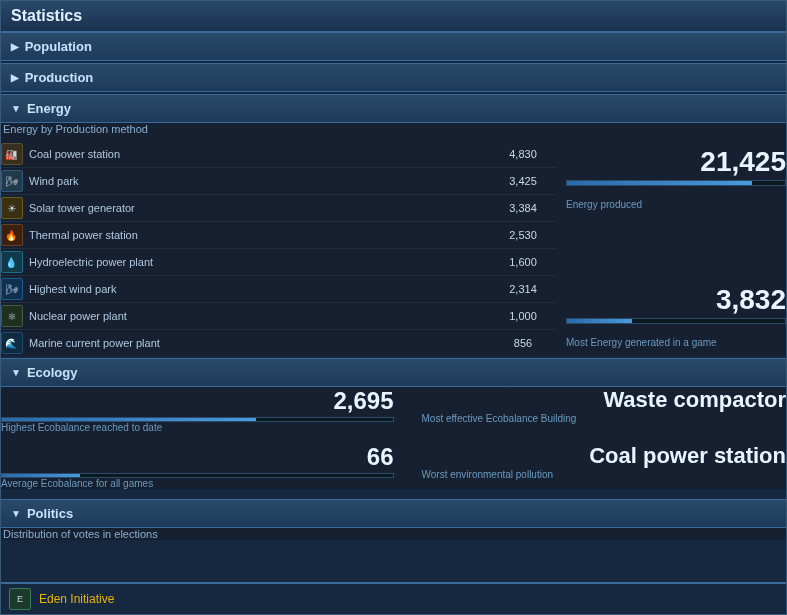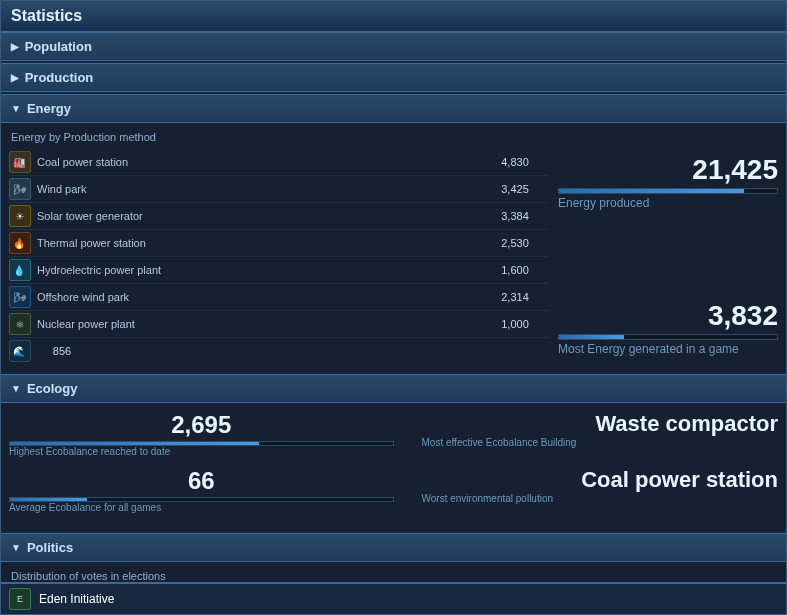--- a/index.html
+++ b/index.html
@@ -66,21 +66,21 @@
       border-bottom: 1px solid #3a6a9a;
     }
 
     .section-header .arrow {
       margin-right: 6px;
       font-size: 10px;
     }
 
     .section-content {
       background: #162030;
-      padding: 8px;
+      padding: 0;
     }
 
     .subsection-title {
       color: #8ab0d0;
       font-size: 11px;
       margin-bottom: 6px;
       padding-left: 2px;
     }
 
     .energy-row {
@@ -144,43 +144,43 @@
       margin-bottom: 8px;
     }
 
     .stat-big-number {
       font-size: 28px;
       font-weight: bold;
       color: #e8f4ff;
     }
 
     .stat-bar-label {
-      font-size: 12px;
+      font-size: 10px;
       color: #6a9abf;
       text-align: left;
-      margin-top: 2px;
+      margin-top: 13px;
     }
 
     .stat-bar {
       height: 6px;
       background: #0a1820;
       border: 1px solid #2a4a6a;
       margin-top: 2px;
     }
 
     .stat-bar-fill {
       height: 100%;
       background: linear-gradient(to right, #2a6aaa, #4a9ade);
     }
 
     .eco-number {
       font-size: 24px;
       font-weight: bold;
       color: #e8f4ff;
-      text-align: center;
+      text-align: right;
     }
 
     .eco-label {
       font-size: 10px;
       color: #6a9abf;
     }
 
     .eco-bar {
       height: 5px;
       background: #0a1820;
@@ -238,21 +238,21 @@
       border: 1px solid #3a6a9a;
       border-radius: 2px;
       display: flex;
       align-items: center;
       justify-content: center;
       font-size: 9px;
     }
 
     .bottom-text {
       font-size: 12px;
-      color: #ffffff;
+      color: #eab308;
     }
 
     
     .icon-coal { background: #3a3020; border-color: #5a5030; }
     .icon-wind { background: #203a4a; border-color: #305a7a; }
     .icon-solar { background: #3a3010; border-color: #6a6020; }
     .icon-thermal { background: #3a2010; border-color: #6a4020; }
     .icon-hydro { background: #103a4a; border-color: #206a8a; }
     .icon-offshore { background: #103050; border-color: #205a8a; }
     .icon-nuclear { background: #203020; border-color: #406040; }
@@ -320,32 +320,33 @@
             </div>
 
             <div class="energy-row">
               <div class="energy-icon icon-hydro">💧</div>
               <span class="energy-name">Hydroelectric power plant</span>
               <span class="energy-value">1,600</span>
             </div>
 
             <div class="energy-row">
               <div class="energy-icon icon-offshore">🌬</div>
-              <span class="energy-name">Offshore wind park</span>
+              <span class="energy-name">Highest wind park</span>
               <span class="energy-value">2,314</span>
             </div>
 
             <div class="energy-row">
               <div class="energy-icon icon-nuclear">⚛</div>
               <span class="energy-name">Nuclear power plant</span>
               <span class="energy-value">1,000</span>
             </div>
 
             <div class="energy-row">
               <div class="energy-icon icon-marine">🌊</div>
+              <span class="energy-name">Marine current power plant</span>
               <span class="energy-value">856</span>
             </div>
           </div>
 
           <div class="energy-stat-col">
             <div class="stat-block">
               <div class="stat-big-number">21,425</div>
               <div class="stat-bar">
                 <div class="stat-bar-fill" style="width:85%"></div>
               </div>

